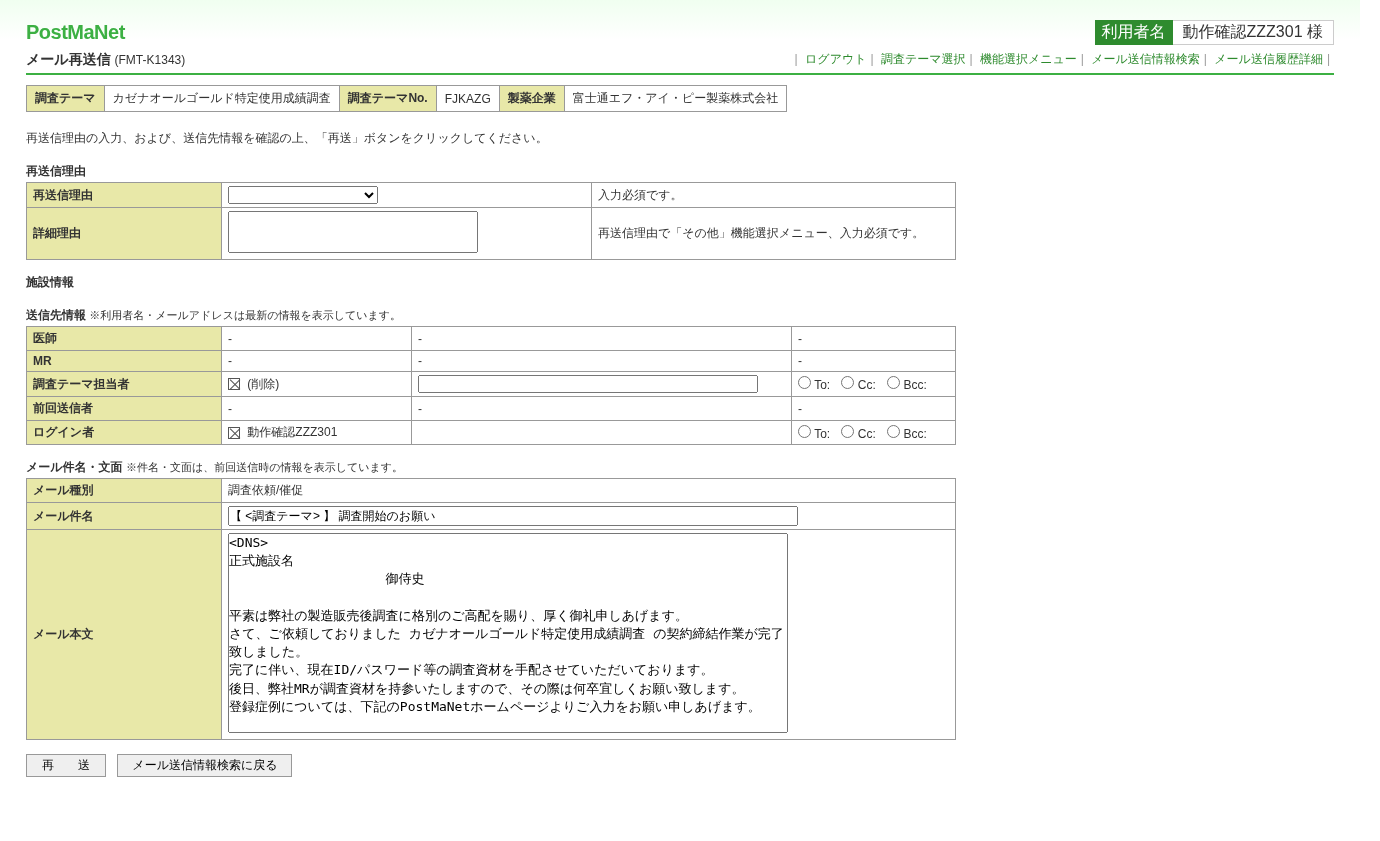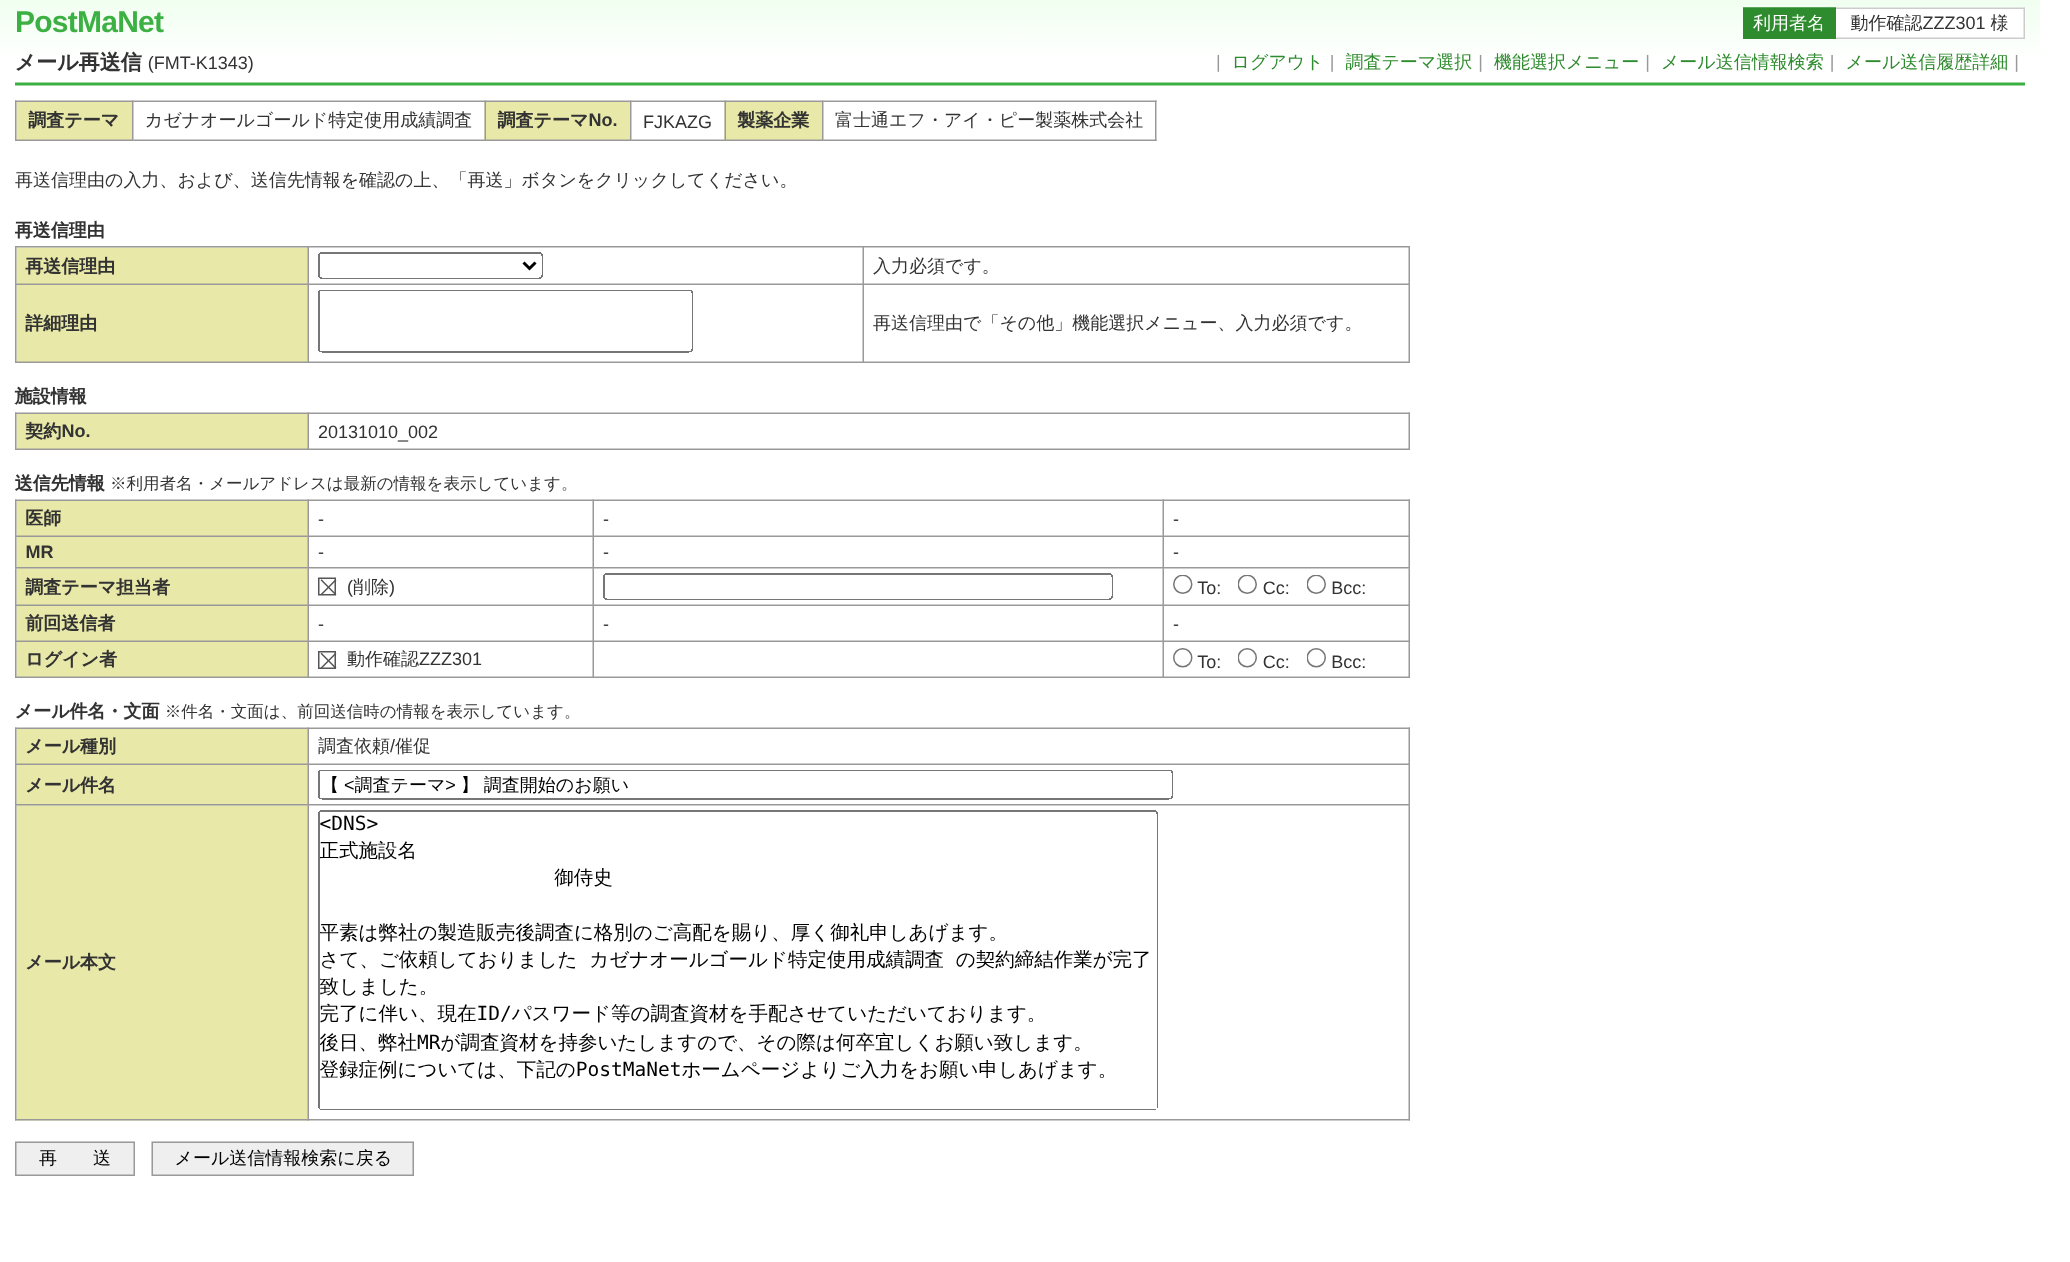--- a/index.html
+++ b/index.html
@@ -15,41 +15,41 @@
   height: 841px;
   position: relative;
   background: #fff;
 }
 .content-area {
   width: 1360px;
   height: 821px;
   overflow-y: scroll;
   overflow-x: auto;
   background: linear-gradient(#f0fff0 0, #fff 40px);
-  padding: 0;
+  padding: 16px;
 }
 .inner {
   padding: 0 10px 10px 10px;
 }
 .header-row {
   display: flex;
   justify-content: space-between;
   align-items: center;
   padding: 4px 0 0 0;
 }
 .logo {
   font-weight: bold;
   font-size: 20px;
   color: #3cb043;
   letter-spacing: -0.5px;
 }
 .user-box {
   display: flex;
   align-items: center;
-  font-size: 12px;
+  font-size: 16px;
   margin-left: 42px;
 }
 .user-label {
   background: #2e8b2e;
   color: #fff;
   padding: 1px 6px;
   border: 1px solid #2e8b2e;
 }
 .user-name {
   border: 1px solid #ccc;
@@ -267,24 +267,20 @@
       <td class="th">詳細理由</td>
       <td><textarea class="detail-textarea" style=""></textarea></td>
       <td>再送信理由で「その他」機能選択メニュー、入力必須です。</td>
     </tr>
   </tbody>
         </table>
 
   <div class="section-title">施設情報</div>
   <table class="data-table">
     <tbody>
-            <tr>
-      <td class="th">契約No.</td>
-      <td>20131010_002</td>
-    </tr>
   </tbody>
         </table>
 
   <div class="section-title">
     <span>送信先情報</span>
     <span class="section-note">※利用者名・メールアドレスは最新の情報を表示しています。</span>
   </div>
   <table class="data-table send-table">
     <tbody>
             <tr>

